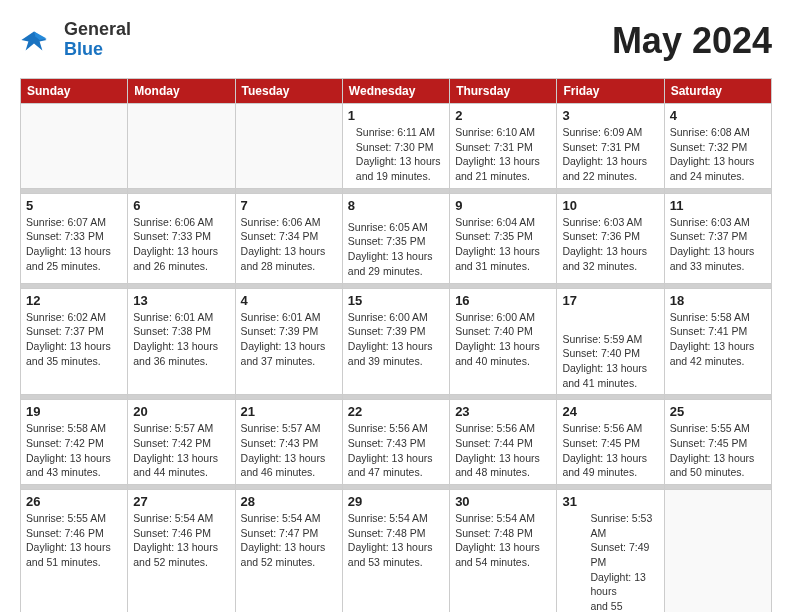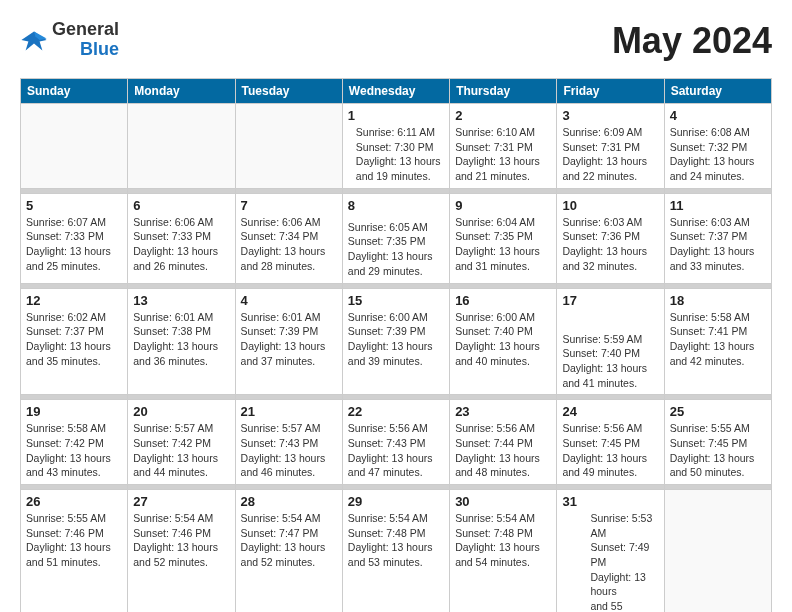--- a/index.html
+++ b/index.html
@@ -12,31 +12,31 @@
     }
     .header {
       display: flex;
       justify-content: space-between;
       align-items: flex-start;
       margin-bottom: 16px;
     }
     .logo {
       display: flex;
       align-items: center;
-      gap: 4px;
+      gap: 16px;
     }
     .logo-text {
       display: flex;
       flex-direction: column;
       font-size: 18px;
       font-weight: bold;
       line-height: 1.1;
     }
     .logo-general { color: #333; }
-    .logo-blue { color: #1a73c1; text-align: right; }
+    .logo-blue { color: #1a73c1; }
     .logo-bird {
       width: 28px;
       height: 28px;
     }
     .title-block {
       text-align: right;
     }
     .month-title {
       font-size: 36px;
       font-weight: bold;
@@ -45,21 +45,21 @@
     .location {
       font-size: 18px;
       color: #444;
     }
     .calendar {
       width: 100%;
       border-collapse: collapse;
       font-size: 11px;
     }
     .calendar th {
-      background: #0369a1;
+      background: #b91c1c;
       color: #fff;
       text-align: left;
       padding: 5px 6px;
       font-size: 12px;
       font-weight: bold;
       border: 1px solid #ccc;
     }
     .calendar td {
       border: 1px solid #ccc;
       vertical-align: top;

